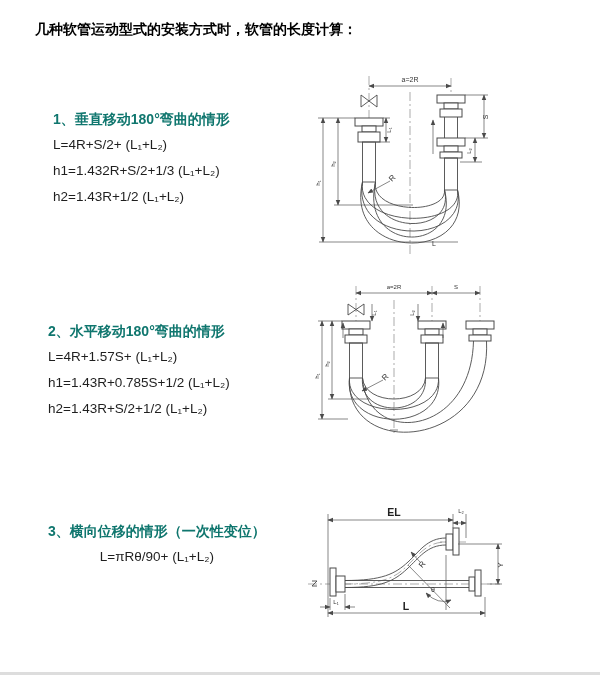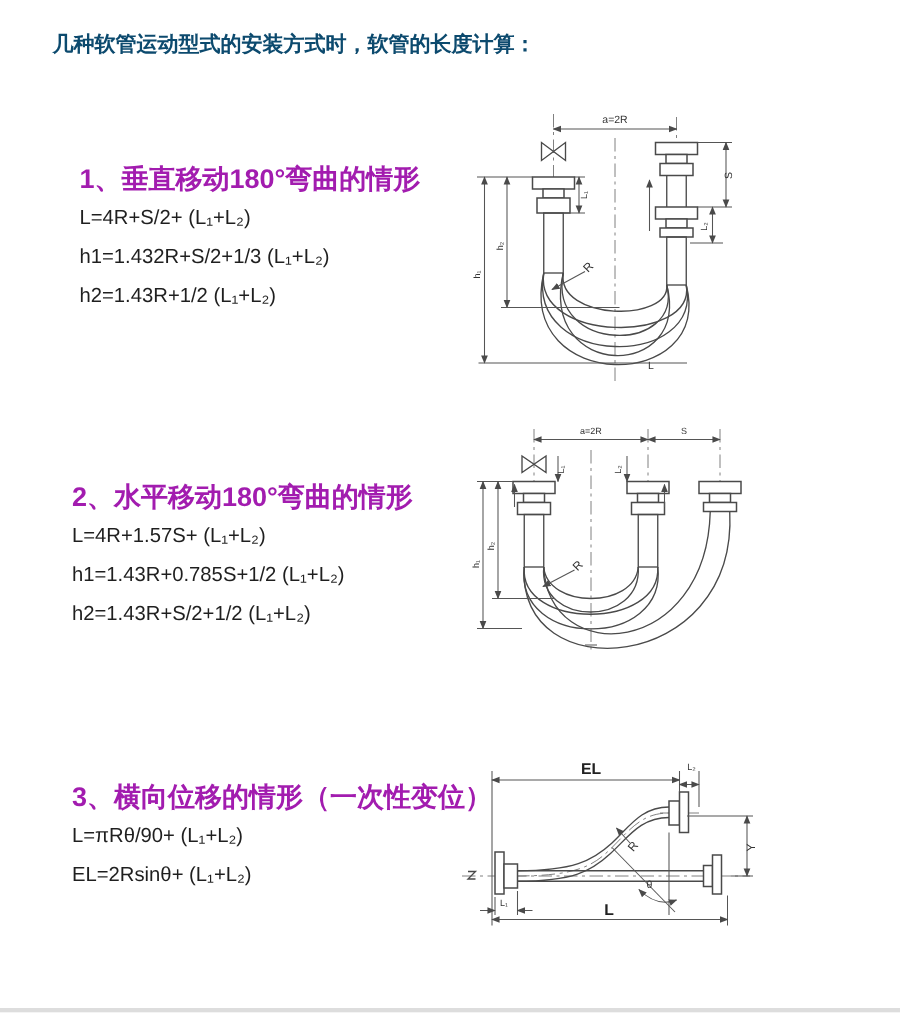--- a/index.html
+++ b/index.html
@@ -1,20 +1,20 @@
 <!DOCTYPE html>
 <html><head>
 <meta charset="utf-8">
 <style>
   html,body{margin:0;padding:0;background:#f2f2f2;}
   .page{position:relative;width:600px;height:675px;background:#ffffff;overflow:hidden;
         font-family:"Liberation Sans","DejaVu Sans",sans-serif;color:#1f1f1f;}
-  .doc-title{position:absolute;left:35px;top:21px;font-size:14px;font-weight:bold;color:#0c4a6e;}
+  .doc-title{position:absolute;left:35px;top:21px;font-size:14px;font-weight:bold;color:#000000;}
   .sec{position:absolute;}
-  .sec-heading{font-size:18px;font-weight:bold;line-height:17px;margin-bottom:4px;color:#a21caf;}
+  .sec-heading{font-size:14px;font-weight:bold;line-height:17px;margin-bottom:4px;color:#0f766e;}
   .formula{font-size:13.5px;line-height:26px;white-space:pre;color:#1f1f1f;}
   .diag{position:absolute;}
   .olt{fill:none;stroke:#4a4a4a;stroke-width:0.9;}
   .olf{fill:#ffffff;stroke:#4a4a4a;stroke-width:1;}
   .dl{fill:none;stroke:#555555;stroke-width:0.7;}
   .cl{fill:none;stroke:#737373;stroke-width:0.6;stroke-dasharray:9 3 2 3;}
   .lbl{fill:#333333;font-family:"Liberation Sans",sans-serif;font-size:7px;}
   .lbls{font-size:6px;}
   .lblm{font-size:8px;}
   .lblb{fill:#222222;font-family:"Liberation Sans",sans-serif;font-size:10.5px;font-weight:bold;}
@@ -34,24 +34,23 @@
     <div class="formula">h2=1.43R+1/2 (L₁+L₂)</div>
   </div>
 
   <div class="sec" style="left:48px;top:323px;">
     <div class="sec-heading">2、水平移动180°弯曲的情形</div>
     <div class="formula">L=4R+1.57S+ (L₁+L₂)</div>
     <div class="formula">h1=1.43R+0.785S+1/2 (L₁+L₂)</div>
     <div class="formula">h2=1.43R+S/2+1/2 (L₁+L₂)</div>
   </div>
 
-  <div class="sec" style="left:48px;top:523px;">
+  <div class="sec" style="left:48px;top:523px;text-align:center;">
     <div class="sec-heading">3、横向位移的情形（一次性变位）</div>
     <div class="formula">L=πRθ/90+ (L₁+L₂)</div>
-    <div class="formula">EL=2Rsinθ+ (L₁+L₂)</div>
   </div>
 
   <svg class="diag" style="left:310px;top:68px;" width="290" height="195" viewBox="0 0 290 195">
     <defs>
       <marker id="m1" viewBox="0 0 10 10" refX="9" refY="5" markerWidth="8" markerHeight="8" orient="auto-start-reverse">
         <path d="M0,1 L10,5 L0,9 z" fill="#4a4a4a"></path>
       </marker>
       <pattern id="hb1" width="4" height="4" patternUnits="userSpaceOnUse">
         <path d="M0,4 L4,0 M0,0 L4,4" stroke="#8a8a8a" stroke-width="0.5"></path>
       </pattern>

